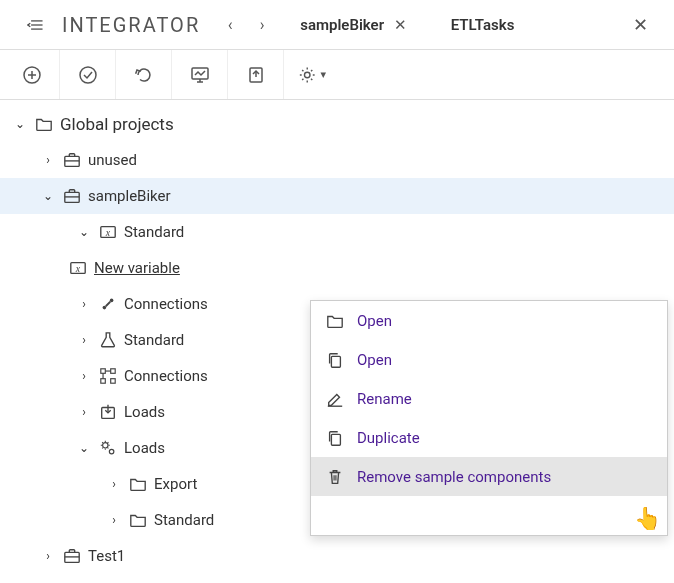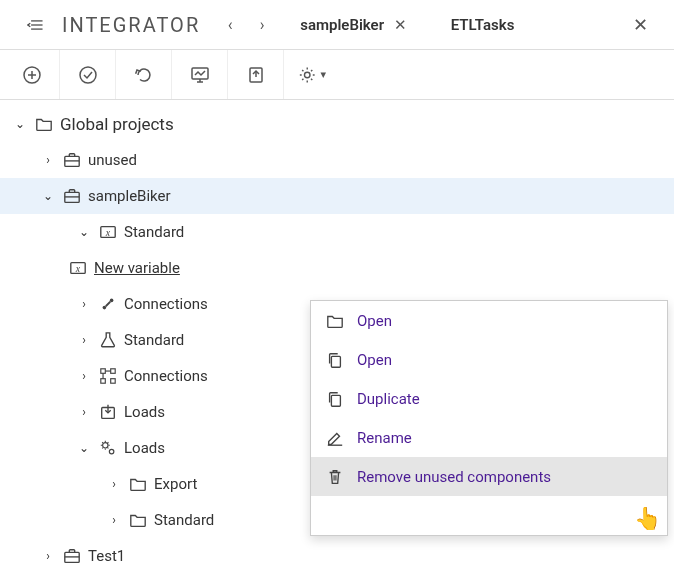--- a/index.html
+++ b/index.html
@@ -394,40 +394,40 @@
       <span class="micon">
           <svg viewBox="0 0 20 20">
             <use href="#i-copy"></use>
           </svg>
         </span>
       <span>Open</span>
     </div>
     <div class="mitem">
       <span class="micon">
           <svg viewBox="0 0 20 20">
+            <use href="#i-rename"></use>
+          </svg>
+        </span>
+      <span>Rename</span>
+    </div>
+    <div class="mitem">
+      <span class="micon">
+          <svg viewBox="0 0 20 20">
             <use href="#i-copy"></use>
           </svg>
         </span>
       <span>Duplicate</span>
-    </div>
-    <div class="mitem">
-      <span class="micon">
-          <svg viewBox="0 0 20 20">
-            <use href="#i-rename"></use>
-          </svg>
-        </span>
-      <span>Rename</span>
     </div>
     <div class="mitem hi">
       <span class="micon">
           <svg viewBox="0 0 20 20">
             <use href="#i-trash"></use>
           </svg>
         </span>
-      <span>Remove unused components</span>
+      <span>Remove sample components</span>
     </div>
     <div class="mitem">
       
       
     </div>
 
   </div>
 
   <span class="cursor">👆</span>
 </div>

